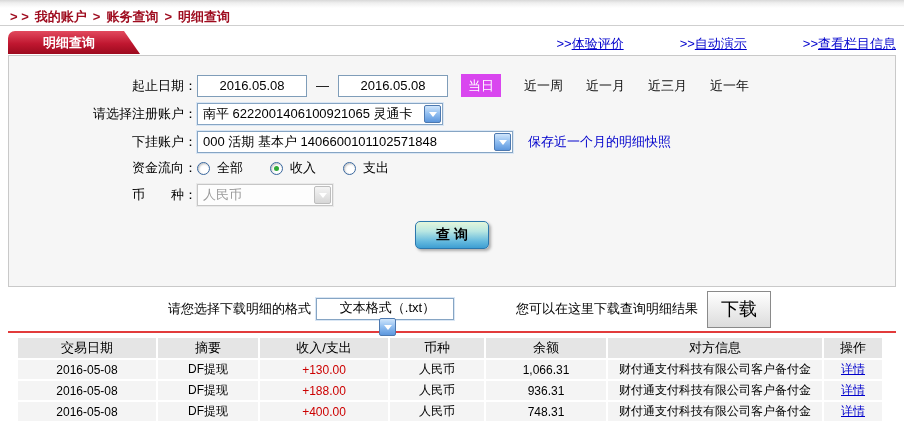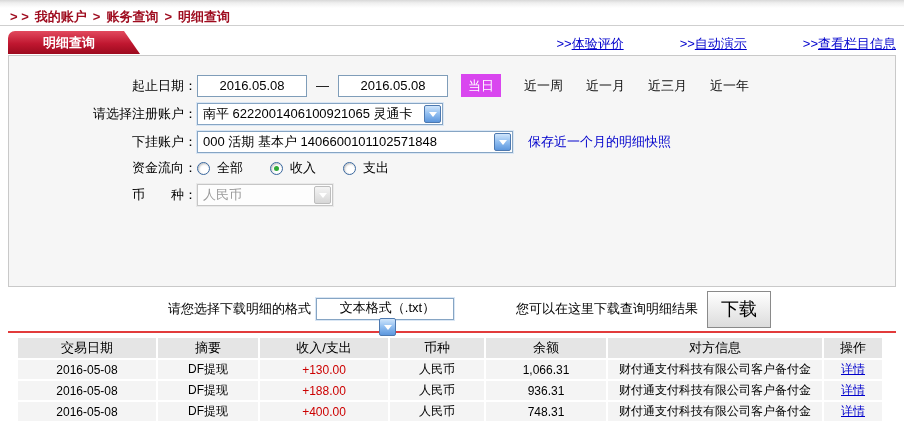--- a/index.html
+++ b/index.html
@@ -134,20 +134,23 @@
     </div>
 
     <div class="form-row">
       <span class="flabel">币　　种：</span>
       <span class="select disabled sel-currency">
         <span>人民币</span>
         <span class="arrow"></span>
       </span>
     </div>
 
+    <div class="query-row">
+      <button class="query-btn">查 询</button>
+    </div>
   </div>
 
   <div class="download-row">
     <span class="dl-format-label">请您选择下载明细的格式</span>
     <span class="select sel-format">
       <span>文本格式（.txt）</span>
       <span class="arrow"></span>
     </span>
     <span class="dl-result-label">您可以在这里下载查询明细结果</span>
     <button class="dl-btn">下载</button>

